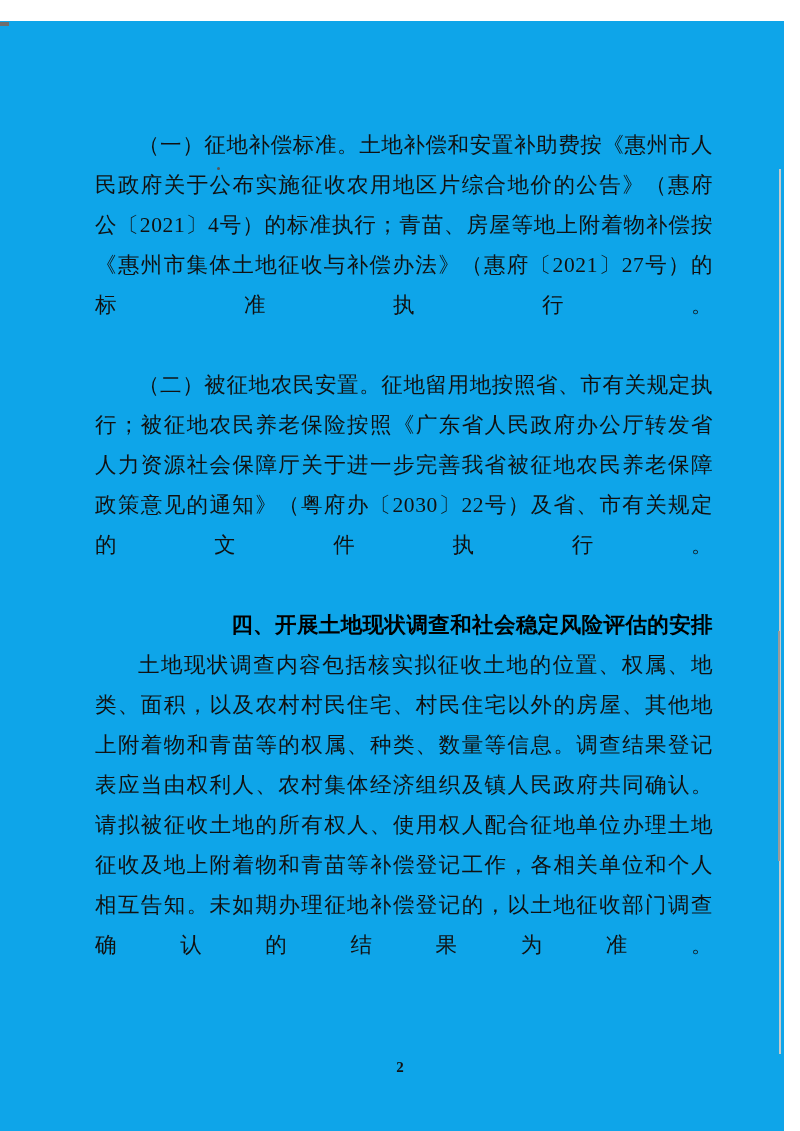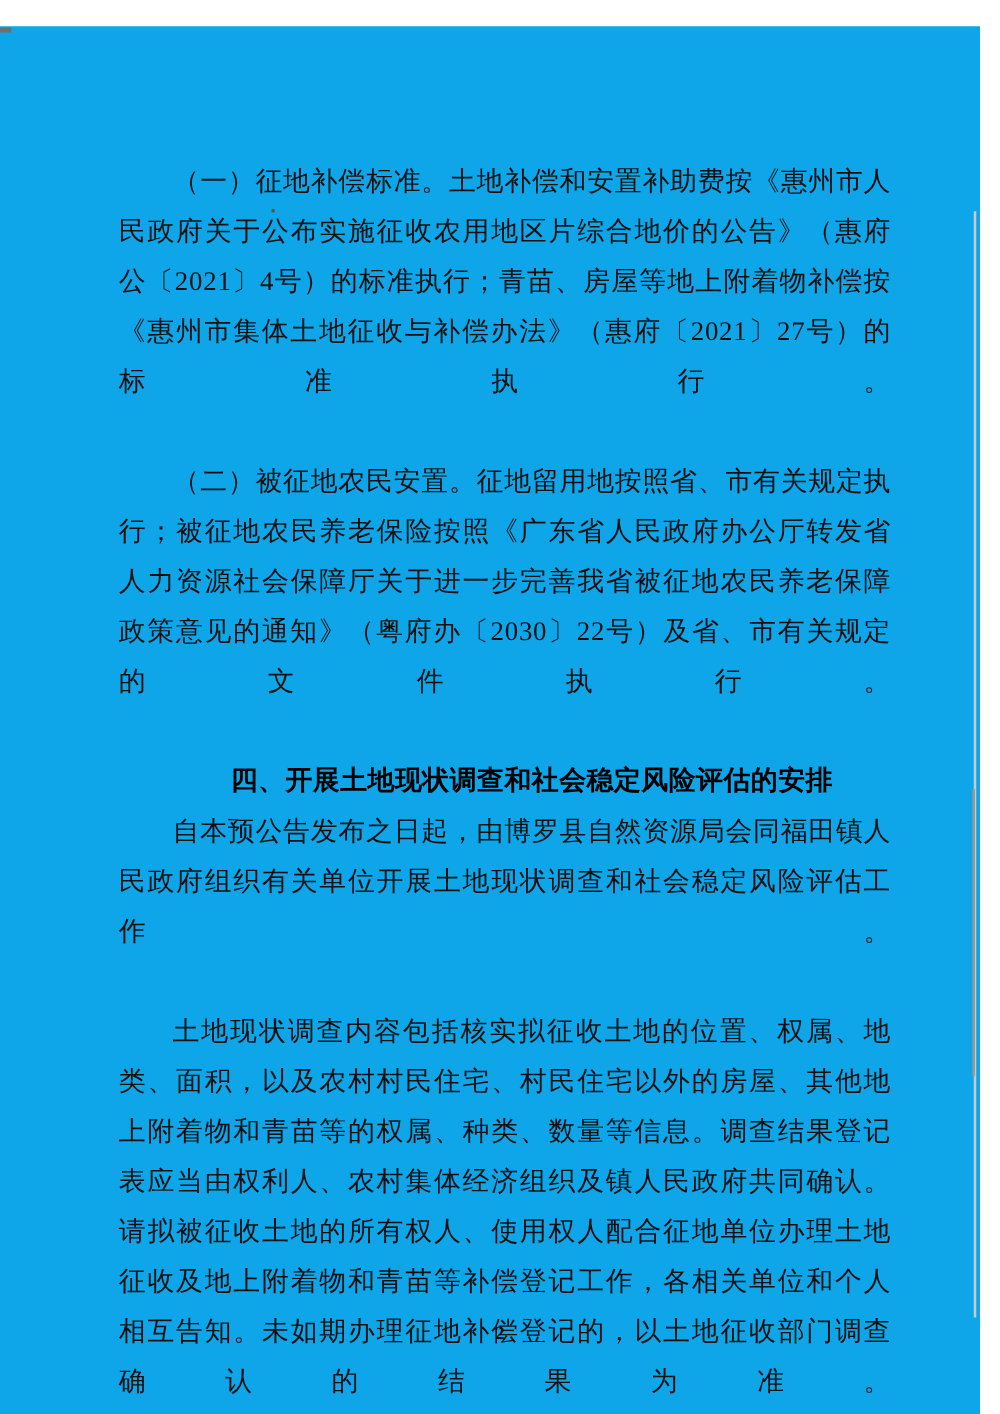--- a/index.html
+++ b/index.html
@@ -85,21 +85,21 @@
 
   .heading {
     margin: 0;
     font-size: 21.5px;
     line-height: 40px;
     letter-spacing: 0.4px;
     text-indent: 2em;
     font-family: "DejaVu Sans", "Liberation Sans", sans-serif;
     font-weight: 700;
     color: #000;
-    text-align: center;
+    text-align: right;
   }
 
   
   .para.j-all {
     text-align: justify;
   }
   .para.j-all::after {
     content: "";
     display: inline-block;
     width: 100%;
@@ -130,21 +130,20 @@
   <div class="scan-bottom-edge"></div>
 
   <div class="body-block">
 
     <p class="para j-all">（一）征地补偿标准。土地补偿和安置补助费按《惠州市人民政府关于公布实施征收农用地区片综合地价的公告》（惠府公〔2021〕4号）的标准执行；青苗、房屋等地上附着物补偿按《惠州市集体土地征收与补偿办法》（惠府〔2021〕27号）的标准执行。</p>
 
     <p class="para j-all">（二）被征地农民安置。征地留用地按照省、市有关规定执行；被征地农民养老保险按照《广东省人民政府办公厅转发省人力资源社会保障厅关于进一步完善我省被征地农民养老保障政策意见的通知》（粤府办〔2030〕22号）及省、市有关规定的文件执行。</p>
 
     <h2 class="heading">四、开展土地现状调查和社会稳定风险评估的安排</h2>
 
-    <p class="para j-all">自本预公告发布之日起，由博罗县自然资源局会同福田镇人民政府组织有关单位开展土地现状调查和社会稳定风险评估工作。</p>
 
     <p class="para j-all">土地现状调查内容包括核实拟征收土地的位置、权属、地类、面积，以及农村村民住宅、村民住宅以外的房屋、其他地上附着物和青苗等的权属、种类、数量等信息。调查结果登记表应当由权利人、农村集体经济组织及镇人民政府共同确认。请拟被征收土地的所有权人、使用权人配合征地单位办理土地征收及地上附着物和青苗等补偿登记工作，各相关单位和个人相互告知。未如期办理征地补偿登记的，以土地征收部门调查确认的结果为准。</p>
 
   </div>
 
   <div class="page-number">2</div>
 
 </div>
 
 </body></html>

